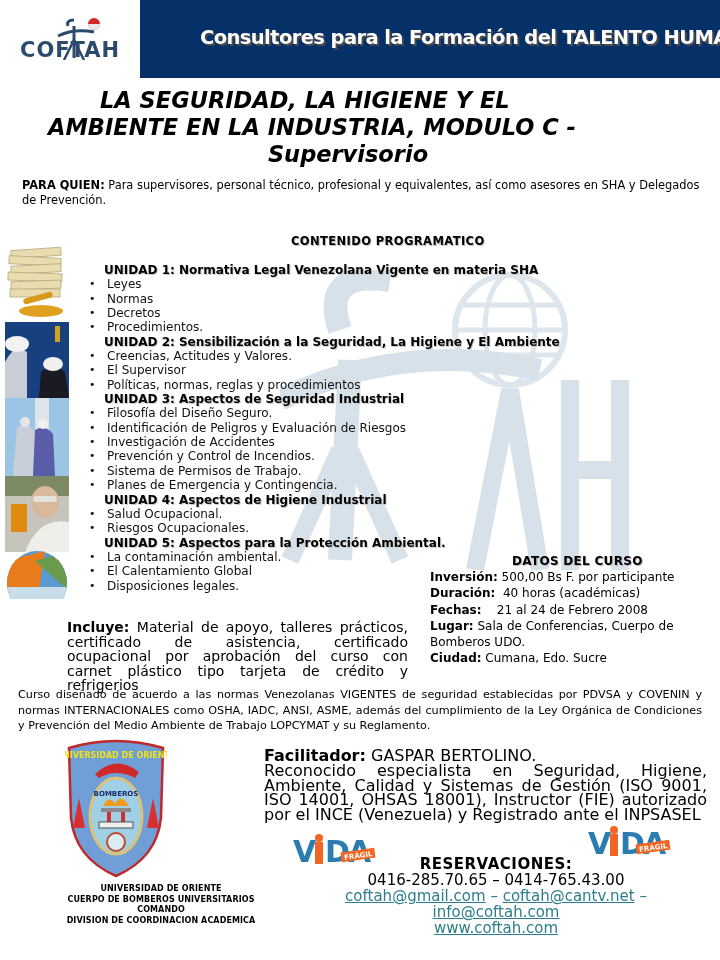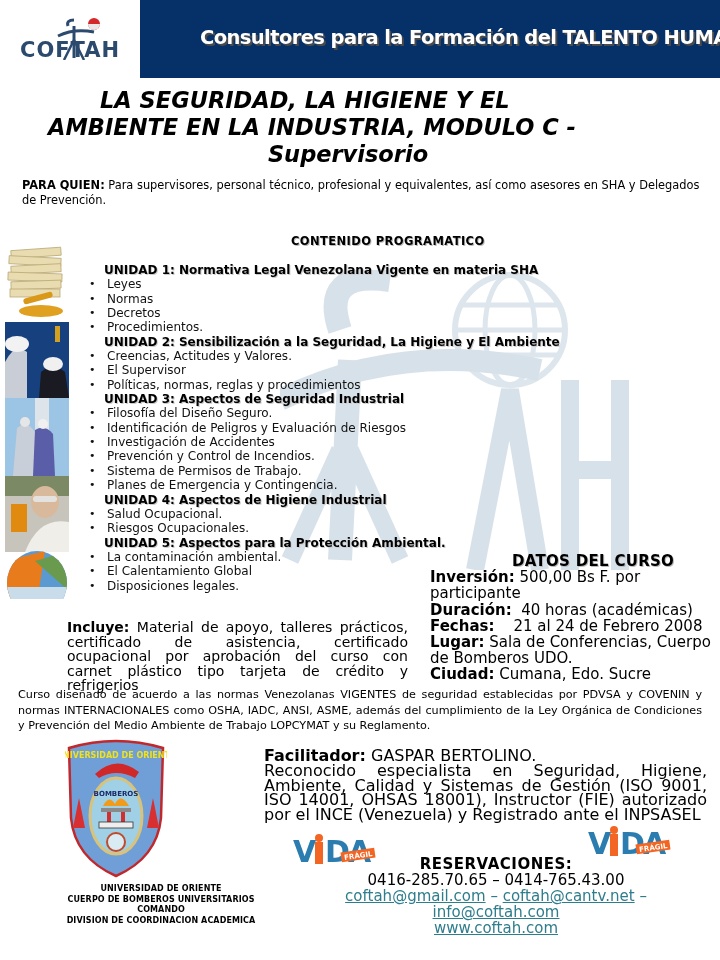--- a/index.html
+++ b/index.html
@@ -36,21 +36,21 @@
 
   
   .photo { left: 5px; width: 64px; border: 0; }
   .p1 { top: 243px; height: 78px; }
   .p2 { top: 322px; height: 76px; background: linear-gradient(180deg, #0f2d63 0%, #1c4a94 60%, #10305c 100%); }
   .p3 { top: 398px; height: 78px; background: linear-gradient(180deg, #8fbde0 0%, #b9cde0 40%, #6c7fa8 70%, #a4a9b5 100%); }
   .p4 { top: 476px; height: 76px; background: linear-gradient(180deg, #7a8a6a 0%, #c7c2b8 45%, #e8e4de 100%); }
   .p5 { top: 551px; height: 48px; }
 
   
-  .datos { left: 430px; top: 553px; width: 285px; font-size: 15px; line-height: 16.2px; }
+  .datos { left: 430px; top: 553px; width: 285px; font-size: 12px; line-height: 16.2px; }
   .datos-title { font-weight: bold; padding-left: 82px; letter-spacing: 0.3px; text-shadow: 1px 1px 0 #bbb; }
   .datos b { font-weight: bold; }
 
   .incluye { left: 67px; top: 620px; width: 341px; font-size: 14px; line-height: 14.5px; text-align: justify; }
   .incluye b { font-weight: bold; }
 
   .curso-desc { left: 18px; top: 687px; width: 684px; font-size: 11.2px; line-height: 15.5px; text-align: justify; }
 
   
   .shield { left: 65px; top: 738px; }

